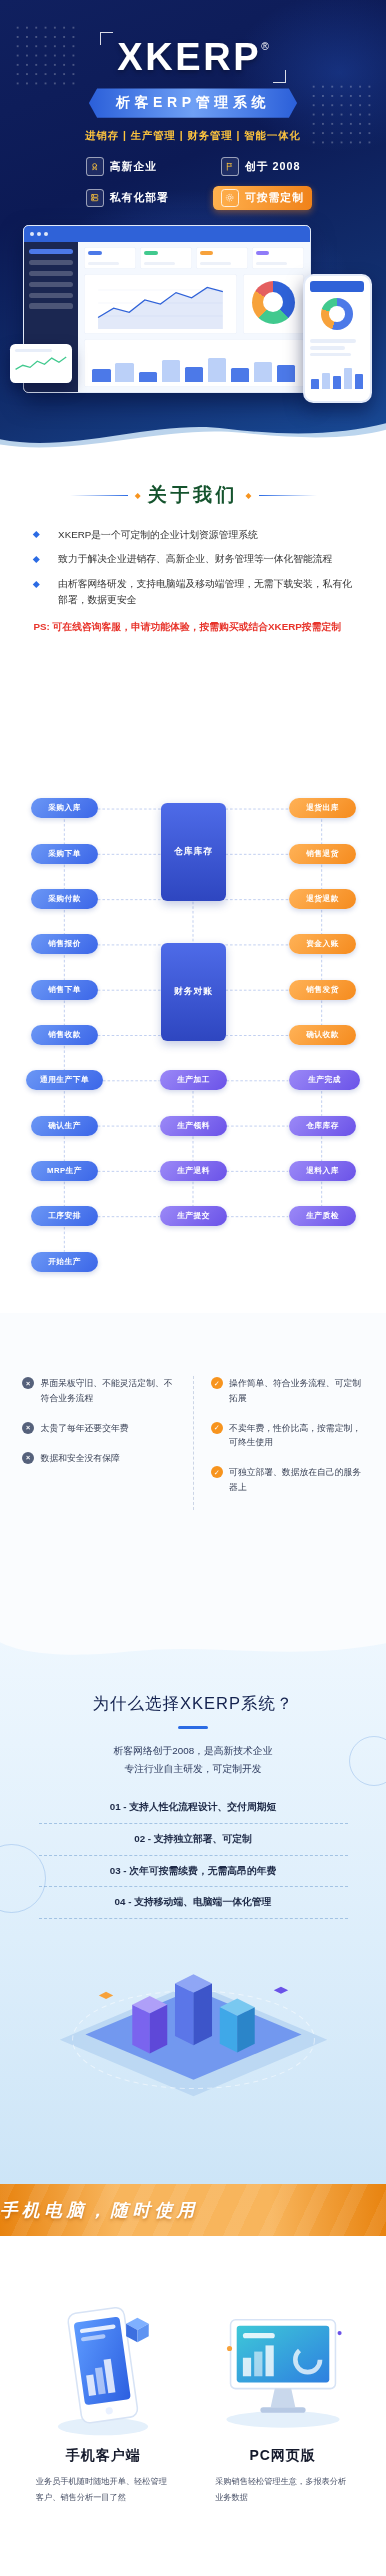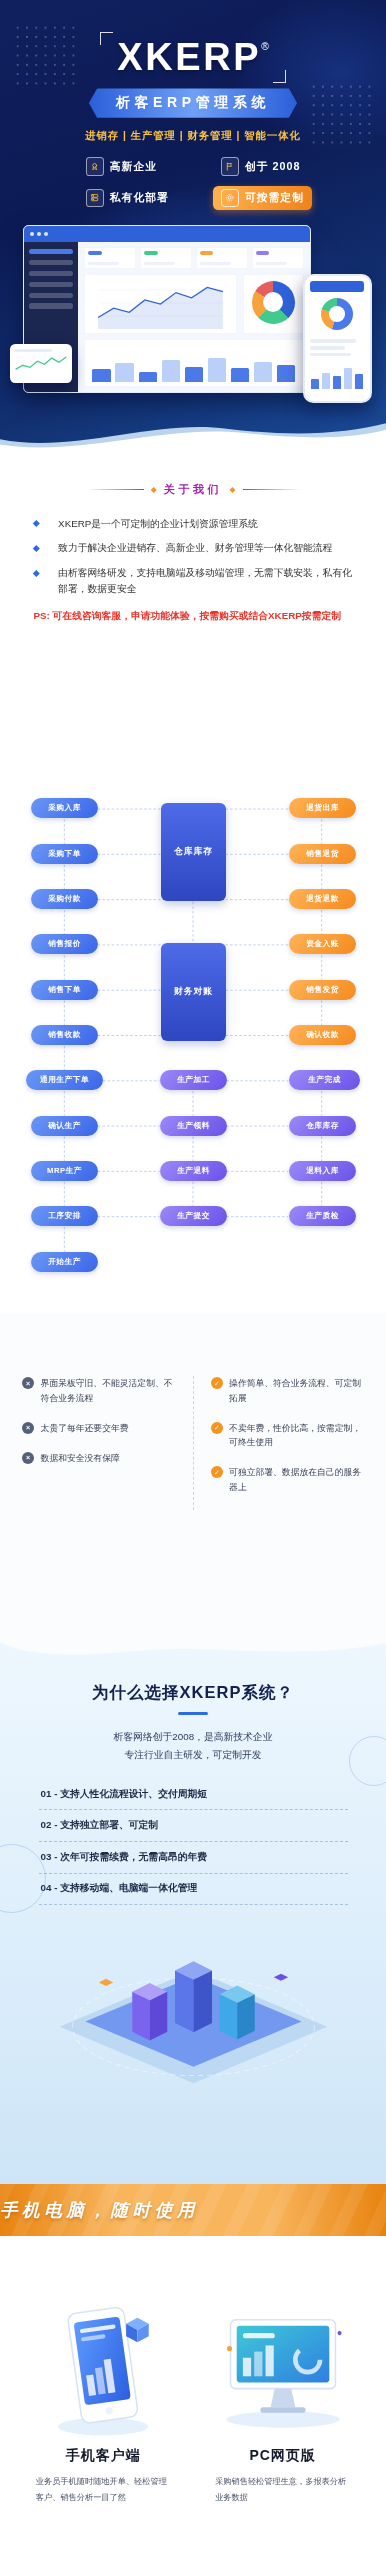--- a/index.html
+++ b/index.html
@@ -64,21 +64,21 @@
   .float-card{position:absolute;left:-4.1px;bottom:17.5px;width:62px;height:39px;background:#fff;border-radius:5.2px;box-shadow:0 6.2px 13.4px rgba(4,12,55,.5);z-index:3;padding:4.6px;box-sizing:border-box}
   .float-card .fc-line{height:3.6px;width:70%;border-radius:2.1px;background:#E8EEF9;margin-bottom:3.6px}
   .hero-wave{position:absolute;left:0;bottom:-0.5px;width:386px;height:37px;z-index:4}
 
   
   .about{background:#fff;height:314px;padding-top:29px}
   .sec-title{display:flex;align-items:center;justify-content:center;gap:7.2px}
   .sec-title .line{width:58px;height:1px;background:linear-gradient(90deg,transparent,#2B6BE4)}
   .sec-title .line.r{background:linear-gradient(90deg,#2B6BE4,transparent)}
   .sec-title .dia{color:#F7941E;font-size:7.7px}
-  .sec-title .t{color:#a21caf;font-size:11px;font-weight:800;letter-spacing:3.6px}
+  .sec-title .t{color:#14532d;font-size:19px;font-weight:800;letter-spacing:3.6px}
   .points{list-style:none;margin:18.5px auto 0;padding:0;width:319px}
   .points li{display:flex;gap:20px;margin-bottom:9.8px;font-size:9.8px;color:#333;line-height:1.55}
   .mk{flex:0 0 auto;width:4.6px;height:4.6px;background:#2B6BE4;transform:rotate(45deg);margin-top:5.2px}
   .points li.hl .pt{color:#1B5BD6;font-weight:bold;background:linear-gradient(transparent 62%, rgba(43,107,228,.18) 62%)}
   .ps{width:319px;margin:12.4px auto 0;color:#E8342B;font-size:9.8px;line-height:1.6;font-weight:bold}
 
   
   .flow{background:#fff;height:546px;padding-top:20.6px}
   .canvas{position:relative;width:386px;height:495px}
   .links{position:absolute;left:0;top:0;z-index:1}
@@ -96,25 +96,25 @@
   .col.pros{border-left:0.5px dashed #CBD5E6;padding-left:16.5px;padding-right:0}
   .vitem{display:flex;gap:6.2px;margin-bottom:15.5px}
   .mark{flex:0 0 auto;width:12.4px;height:12.4px;border-radius:50%;color:#fff;font-size:7.2px;font-weight:bold;display:flex;align-items:center;justify-content:center;margin-top:1px}
   .mark.x{background:#55617B}
   .mark.ok{background:#F7941E}
   .vtext{font-size:8.8px;color:#3A4256;line-height:1.65}
 
   
   .why{position:relative;height:546px;background:linear-gradient(180deg,#EEF7FE 0%,#DDEEFB 55%,#CDE5F7 100%);text-align:center;padding-top:44px}
   .why-wave{position:absolute;top:0;left:0;width:386px;height:24px}
-  .why-title{margin:0;font-size:16.5px;color:#13214E;font-weight:700;letter-spacing:1px;position:relative}
+  .why-title{margin:11px;font-size:16.5px;color:#13214E;font-weight:400;letter-spacing:1px;position:relative}
   .why-underline{width:30px;height:2.6px;border-radius:1.5px;background:#2B6BE4;margin:8.2px auto 0}
   .why-desc{margin:13.4px auto 0;font-size:9.8px;color:#2E3B5E;line-height:1.85}
   .why-desc span{display:block}
-  .why-items{width:309px;margin:14.4px auto 0;text-align:left}
+  .why-items{width:309px;margin:14.4px auto 0;text-align:center}
   .witem{padding:8.8px 2.1px;border-bottom:0.5px dashed #A3C3E4;font-size:9.8px;color:#1E2A47;font-weight:600}
   .iso{margin-top:15.5px}
   .ring{position:absolute;border:1px solid rgba(80,140,220,.28);border-radius:50%}
   .ring.r1{width:67px;height:67px;left:-23px;top:206px}
   .ring.r2{width:48px;height:48px;right:-13.4px;top:98px}
 
   
   .banner{height:52px;background:linear-gradient(90deg,#E8830F,#F8B55C 30%,#F8B55C 70%,#E8830F);display:flex;align-items:center;justify-content:flex-start;position:relative;overflow:hidden}
   .banner::before{content:"";position:absolute;inset:0;background:repeating-linear-gradient(115deg,rgba(255,255,255,.08) 0 13.4px,transparent 13.4px 32px)}
   .banner-text{position:relative;font-size:17.5px;font-weight:800;font-style:italic;color:#fff;letter-spacing:4.6px;text-shadow:0 1.5px 3.1px rgba(160,80,0,.45)}

